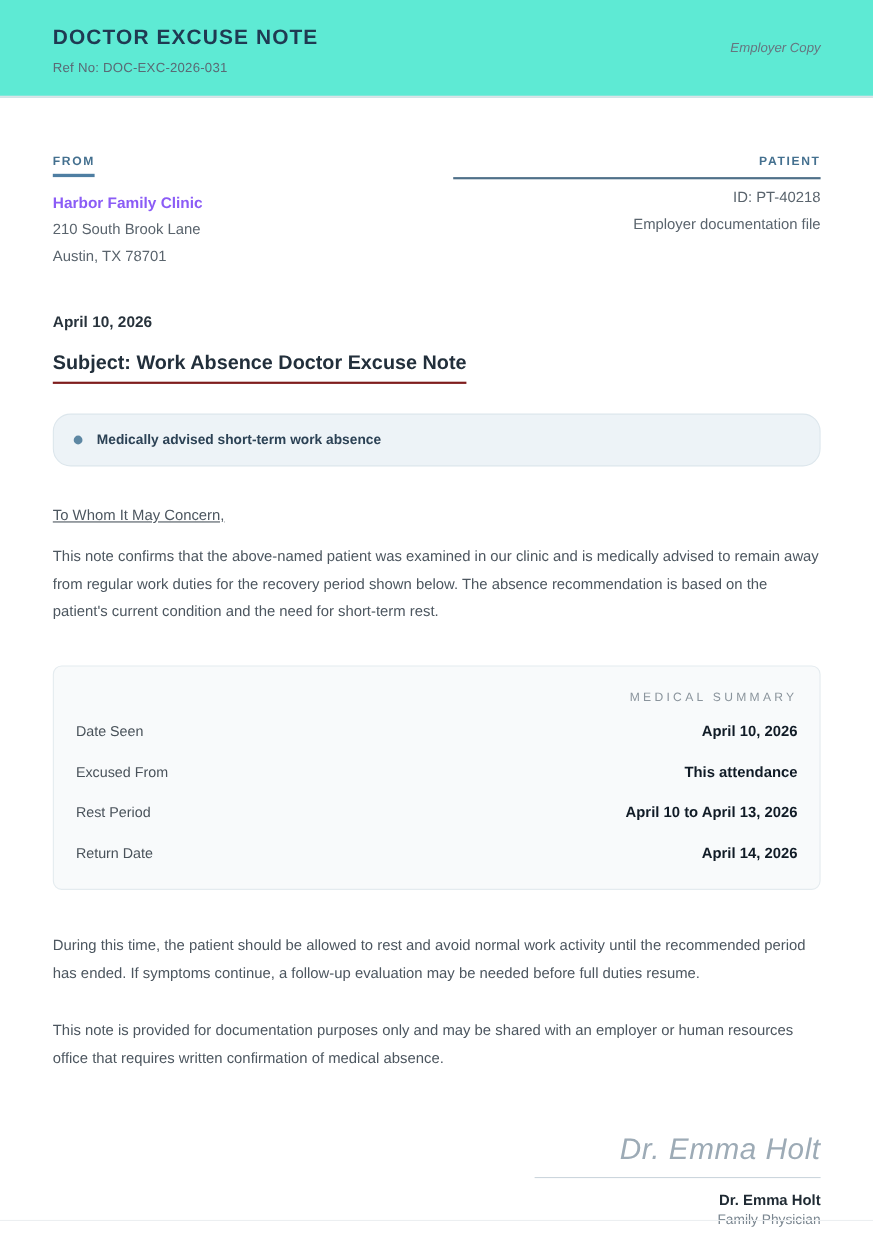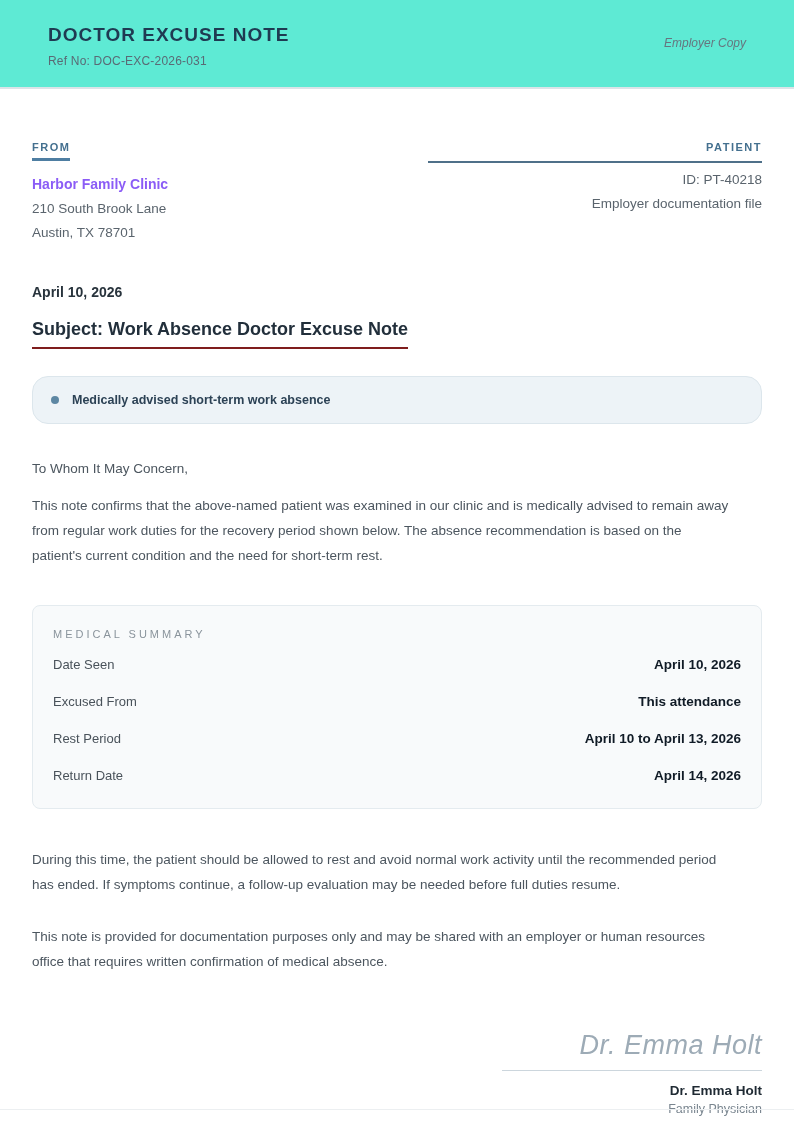--- a/index.html
+++ b/index.html
@@ -35,21 +35,21 @@
     color: #5a6a75;
     letter-spacing: 0.2px;
   }
   .copy-label {
     font-size: 12px;
     font-style: italic;
     color: #66757f;
     margin-top: 12px;
   }
 
-  .content { padding: 0 32px; }
+  .content { padding: 0 48px; }
 
   
   .parties {
     margin-top: 48px;
     display: flex;
     justify-content: space-between;
   }
   .party-label {
     font-size: 11px;
     font-weight: bold;
@@ -95,38 +95,39 @@
   .callout-dot {
     width: 8px; height: 8px;
     border-radius: 50%;
     background: #5d87a3;
     margin-right: 13px;
     flex: none;
   }
   .callout-text { font-size: 12.5px; font-weight: bold; color: #2c4255; }
 
   
-  .salutation { margin-top: 37px; font-size: 13.5px; color: #4c565f; }
+  .salutation { margin-top: 37px; font-size: 13.5px; color: #4c565f; text-decoration: underline; }
   .para {
     font-size: 13.5px;
     color: #4c565f;
     line-height: 25px;
     max-width: 700px;
   }
   .para-1 { margin-top: 17px; }
   .para-2 { margin-top: 38px; }
   .para-3 { margin-top: 27px; }
 
   
   .summary-card {
     margin-top: 37px;
     background: #f8fafb;
     border: 1px solid #e4ebef;
     border-radius: 8px;
     padding: 22px 20px 14px 20px;
+    text-align: right;
   }
   .summary-title {
     font-size: 11px;
     letter-spacing: 3px;
     color: #8a949c;
     margin-bottom: 6px;
   }
   .summary-row {
     display: flex;
     justify-content: space-between;

